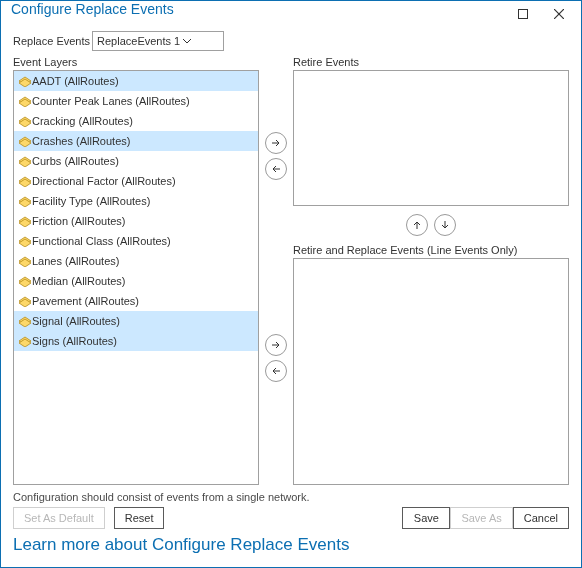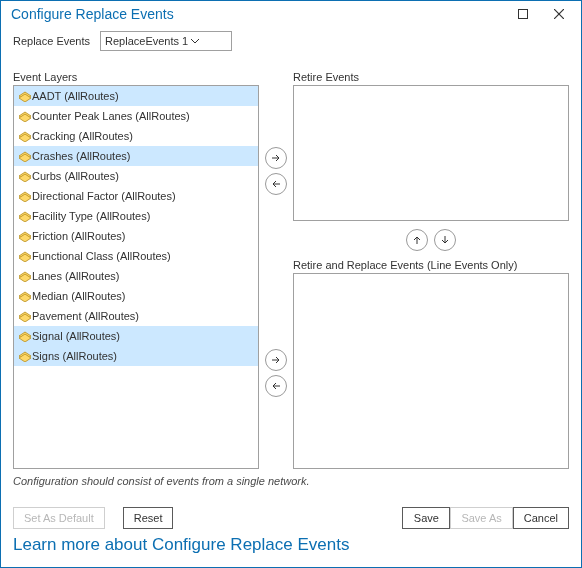--- a/index.html
+++ b/index.html
@@ -1,22 +1,22 @@
 <!DOCTYPE html>
 <html><head>
 <meta charset="utf-8">
 <style>
 html,body{margin:0;padding:0;font-family:"Segoe UI",Tahoma,sans-serif;font-size:11px;color:#323232;background:#fff}
 .window{width:582px;height:568px;border:1px solid #0c6fb2;box-sizing:border-box;position:relative;background:#fff;display:flex;flex-direction:column}
-.titlebar{height:26px;display:flex;align-items:center;padding:0 4px 0 10px;color:#0c6fb2;font-size:14px}
+.titlebar{height:26px;display:flex;align-items:flex-start;padding:0 4px 0 10px;color:#0c6fb2;font-size:14px}
 .titlebar .title{flex:1}
 .titlebar .winbtn{width:36px;height:26px;display:flex;align-items:center;justify-content:center;color:#323232}
 .titlebar .winbtn svg{display:block}
 .body{flex:1;padding:0 12px 8px 12px;display:flex;flex-direction:column}
-.row-replace{display:flex;align-items:center;gap:10px;margin:4px 0 20px 0}
+.row-replace{display:flex;align-items:center;gap:2px;margin:4px 0 5px 0}
 .combobox{border:1px solid #a0a0a0;height:20px;width:132px;display:flex;align-items:center;padding:0 4px;background:#fff;box-sizing:border-box;}
 .combobox .cbtxt{font-size:11px}
 .combobox .cbarrow{width:14px;text-align:center}
 .columns{flex:1;display:flex;gap:6px;min-height:0}
 .col-left{width:246px;display:flex;flex-direction:column}
 .col-mid{width:22px;display:flex;flex-direction:column;align-items:center}
 .col-right{flex:1;display:flex;flex-direction:column}
 .section-label{font-size:11px;margin-bottom:2px;color:#323232}
 .listbox{border:1px solid #a0a0a0;background:#fff;flex:1;overflow:auto}
 .event-list{height:406px}
@@ -26,25 +26,25 @@
 .layer-icon svg{display:block}
 .arrow-btn{width:20px;height:20px;border:1px solid #9a9a9a;border-radius:50%;display:flex;align-items:center;justify-content:center;margin:2px 0;background:#fff}
 .arrow-btn svg{display:block}
 .mid-spacer-top{height:74px}
 .mid-spacer-gap{height:150px}
 .right-top{height:150px;display:flex;flex-direction:column}
 .right-top .listbox{flex:1}
 .updown{display:flex;justify-content:center;gap:6px;margin:6px 0}
 .right-bottom{flex:1;display:flex;flex-direction:column;min-height:0}
 .right-bottom .listbox{flex:1}
-.hint{font-style:italic;color:#4a4a4a;margin:6px 0 20px 0}
+.hint{color:#4a4a4a;margin:6px 0 4px 0}
 .footer{display:flex;align-items:center;padding:0 0 4px 0}
 .btn{border:1px solid #5a5a5a;background:#fff;height:22px;min-width:48px;padding:0 10px;display:inline-flex;align-items:center;justify-content:center;font-size:11px;box-sizing:border-box}
 .btn.disabled{color:#b7b7b7;border-color:#cfcfcf}
-.footer .left-group{display:flex;gap:18px}
+.footer .left-group{display:flex;gap:9px}
 .footer .spacer{flex:1}
 .footer .right-group{display:flex;}
 .learn{color:#0c6fb2;font-size:17px;padding:2px 0 4px 0;cursor:pointer}
 </style>
 </head>
 <body>
 
 <div class="window">
   <div class="titlebar">
     <span class="title">Configure Replace Events</span>

